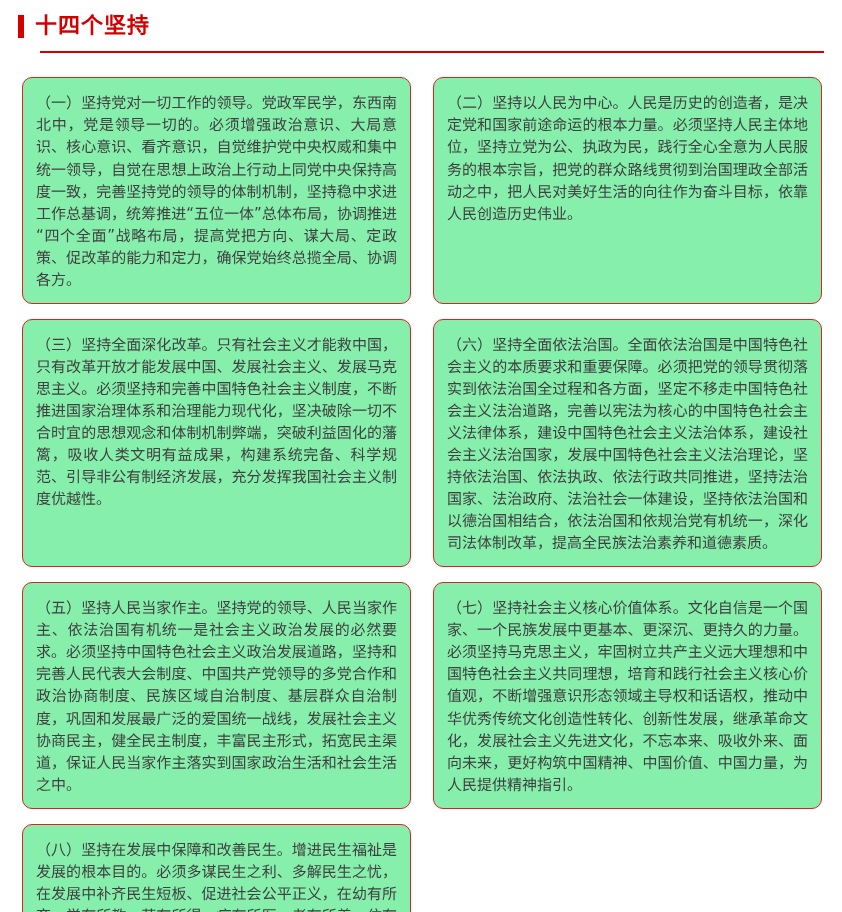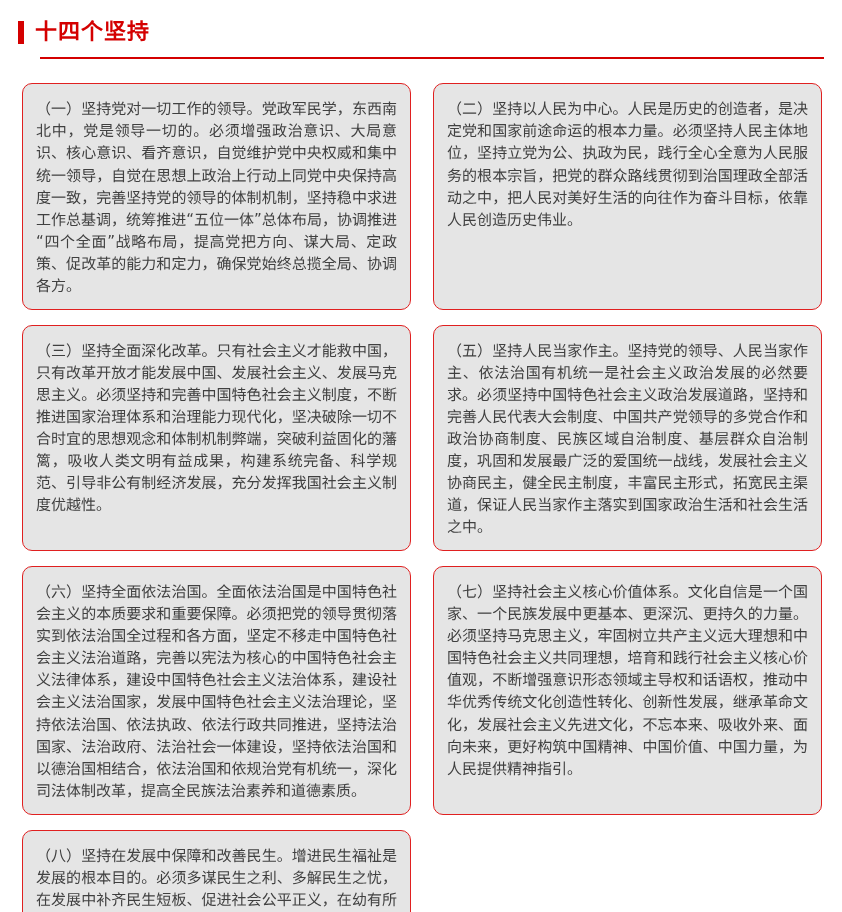--- a/index.html
+++ b/index.html
@@ -15,21 +15,21 @@
     background: var(--bg);
     font-family: "DejaVu Sans", "Liberation Sans", sans-serif;
   }
   .page {
     width: 842px;
     min-height: 912px;
     background: var(--bg);
     overflow: hidden;
   }
   .header {
-    padding: 19px 0 0 18px;
+    padding: 13px 0 0 18px;
   }
   .title-row {
     display: flex;
     align-items: center;
     gap: 11px;
   }
   .accent-bar {
     width: 6px;
     height: 23px;
     background: var(--accent);
@@ -51,21 +51,21 @@
   .grid {
     display: grid;
     grid-template-columns: 1fr 1fr;
     column-gap: 22px;
     row-gap: 15px;
     margin: 24px 20px 8px 22px;
   }
   .box {
     border: 1px solid var(--box-border);
     border-radius: 10px;
-    background: #e5e5e5;
+    background: #86efac;
     padding: 14px 13px 12px 13px;
     min-height: 170px;
   }
   .box p {
     margin: 0;
     font-size: 15px;
     line-height: 1.47;
     color: var(--text);
     text-align: justify;
     word-break: break-all;
@@ -87,24 +87,24 @@
     <section class="box">
       <p>（一）坚持党对一切工作的领导。党政军民学，东西南北中，党是领导一切的。必须增强政治意识、大局意识、核心意识、看齐意识，自觉维护党中央权威和集中统一领导，自觉在思想上政治上行动上同党中央保持高度一致，完善坚持党的领导的体制机制，坚持稳中求进工作总基调，统筹推进“五位一体”总体布局，协调推进“四个全面”战略布局，提高党把方向、谋大局、定政策、促改革的能力和定力，确保党始终总揽全局、协调各方。</p>
     </section>
     <section class="box">
       <p>（二）坚持以人民为中心。人民是历史的创造者，是决定党和国家前途命运的根本力量。必须坚持人民主体地位，坚持立党为公、执政为民，践行全心全意为人民服务的根本宗旨，把党的群众路线贯彻到治国理政全部活动之中，把人民对美好生活的向往作为奋斗目标，依靠人民创造历史伟业。</p>
     </section>
     <section class="box">
       <p>（三）坚持全面深化改革。只有社会主义才能救中国，只有改革开放才能发展中国、发展社会主义、发展马克思主义。必须坚持和完善中国特色社会主义制度，不断推进国家治理体系和治理能力现代化，坚决破除一切不合时宜的思想观念和体制机制弊端，突破利益固化的藩篱，吸收人类文明有益成果，构建系统完备、科学规范、引导非公有制经济发展，充分发挥我国社会主义制度优越性。</p>
     </section>
     <section class="box">
-      <p>（五）坚持人民当家作主。坚持党的领导、人民当家作主、依法治国有机统一是社会主义政治发展的必然要求。必须坚持中国特色社会主义政治发展道路，坚持和完善人民代表大会制度、中国共产党领导的多党合作和政治协商制度、民族区域自治制度、基层群众自治制度，巩固和发展最广泛的爱国统一战线，发展社会主义协商民主，健全民主制度，丰富民主形式，拓宽民主渠道，保证人民当家作主落实到国家政治生活和社会生活之中。</p>
+      <p>（六）坚持全面依法治国。全面依法治国是中国特色社会主义的本质要求和重要保障。必须把党的领导贯彻落实到依法治国全过程和各方面，坚定不移走中国特色社会主义法治道路，完善以宪法为核心的中国特色社会主义法律体系，建设中国特色社会主义法治体系，建设社会主义法治国家，发展中国特色社会主义法治理论，坚持依法治国、依法执政、依法行政共同推进，坚持法治国家、法治政府、法治社会一体建设，坚持依法治国和以德治国相结合，依法治国和依规治党有机统一，深化司法体制改革，提高全民族法治素养和道德素质。</p>
     </section>
     <section class="box">
-      <p>（六）坚持全面依法治国。全面依法治国是中国特色社会主义的本质要求和重要保障。必须把党的领导贯彻落实到依法治国全过程和各方面，坚定不移走中国特色社会主义法治道路，完善以宪法为核心的中国特色社会主义法律体系，建设中国特色社会主义法治体系，建设社会主义法治国家，发展中国特色社会主义法治理论，坚持依法治国、依法执政、依法行政共同推进，坚持法治国家、法治政府、法治社会一体建设，坚持依法治国和以德治国相结合，依法治国和依规治党有机统一，深化司法体制改革，提高全民族法治素养和道德素质。</p>
+      <p>（五）坚持人民当家作主。坚持党的领导、人民当家作主、依法治国有机统一是社会主义政治发展的必然要求。必须坚持中国特色社会主义政治发展道路，坚持和完善人民代表大会制度、中国共产党领导的多党合作和政治协商制度、民族区域自治制度、基层群众自治制度，巩固和发展最广泛的爱国统一战线，发展社会主义协商民主，健全民主制度，丰富民主形式，拓宽民主渠道，保证人民当家作主落实到国家政治生活和社会生活之中。</p>
     </section>
     <section class="box">
       <p>（七）坚持社会主义核心价值体系。文化自信是一个国家、一个民族发展中更基本、更深沉、更持久的力量。必须坚持马克思主义，牢固树立共产主义远大理想和中国特色社会主义共同理想，培育和践行社会主义核心价值观，不断增强意识形态领域主导权和话语权，推动中华优秀传统文化创造性转化、创新性发展，继承革命文化，发展社会主义先进文化，不忘本来、吸收外来、面向未来，更好构筑中国精神、中国价值、中国力量，为人民提供精神指引。</p>
     </section>
     <section class="box">
       <p>（八）坚持在发展中保障和改善民生。增进民生福祉是发展的根本目的。必须多谋民生之利、多解民生之忧，在发展中补齐民生短板、促进社会公平正义，在幼有所育、学有所教、劳有所得、病有所医、老有所养、住有所居、弱有所扶上不断取得新进展，深入开展脱贫攻坚，保证全体人民在共建共享发展中有更多获得感，不断促进人的全面发展、全体人民共同富裕。建设平安中国，加强和创新社会治理，维护社会和谐稳定，确保国家长治久安、人民安居乐业。</p>
     </section>
   </div>
 </div>
 

